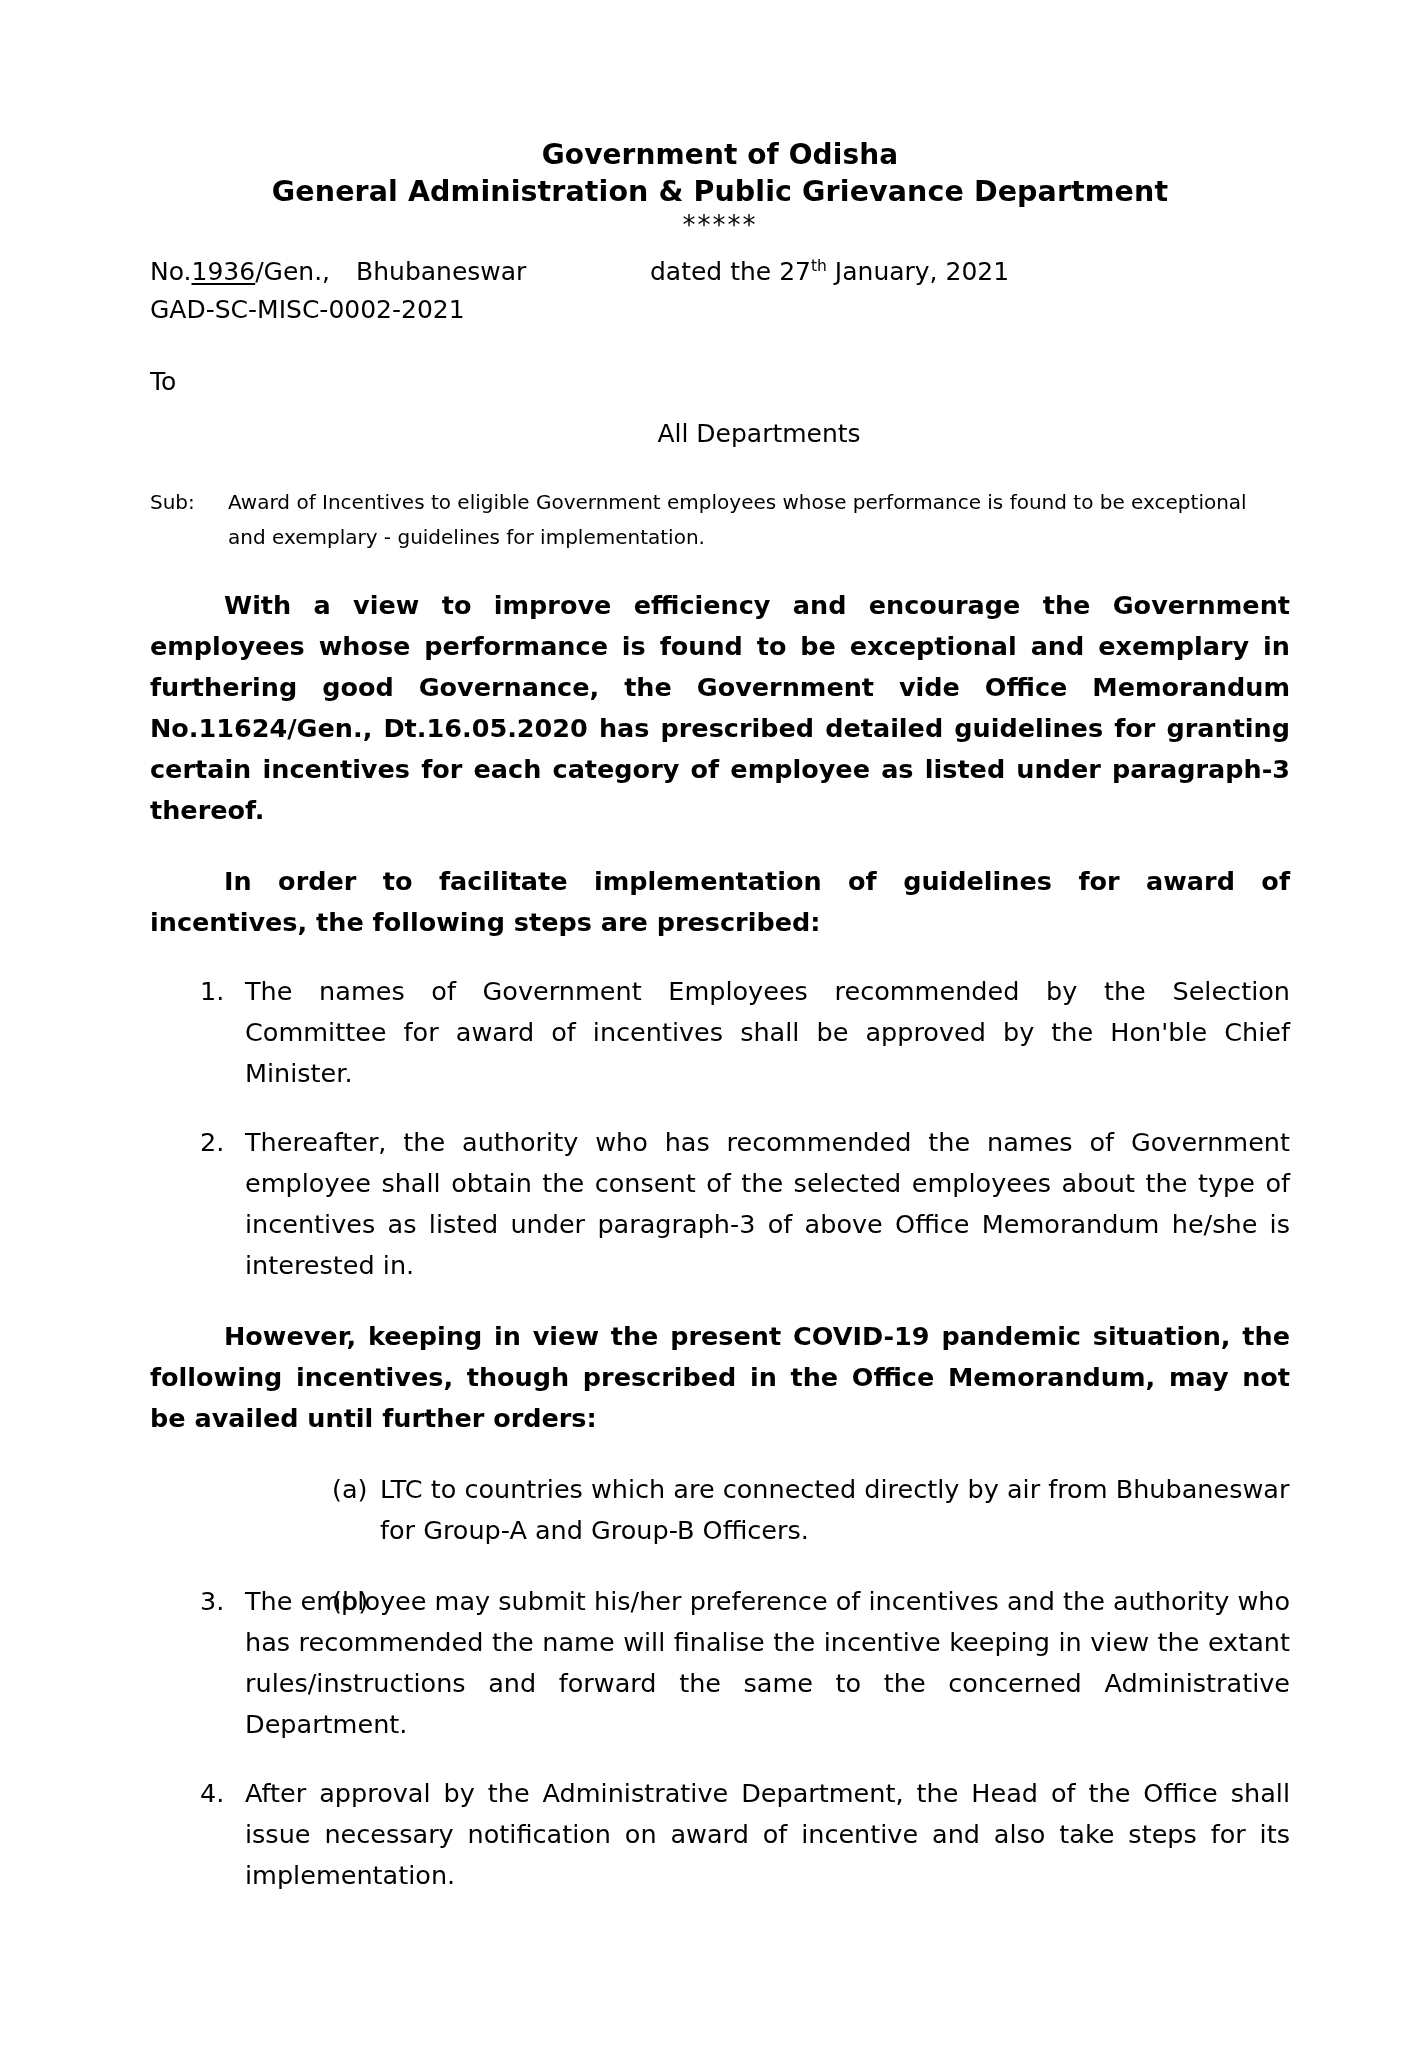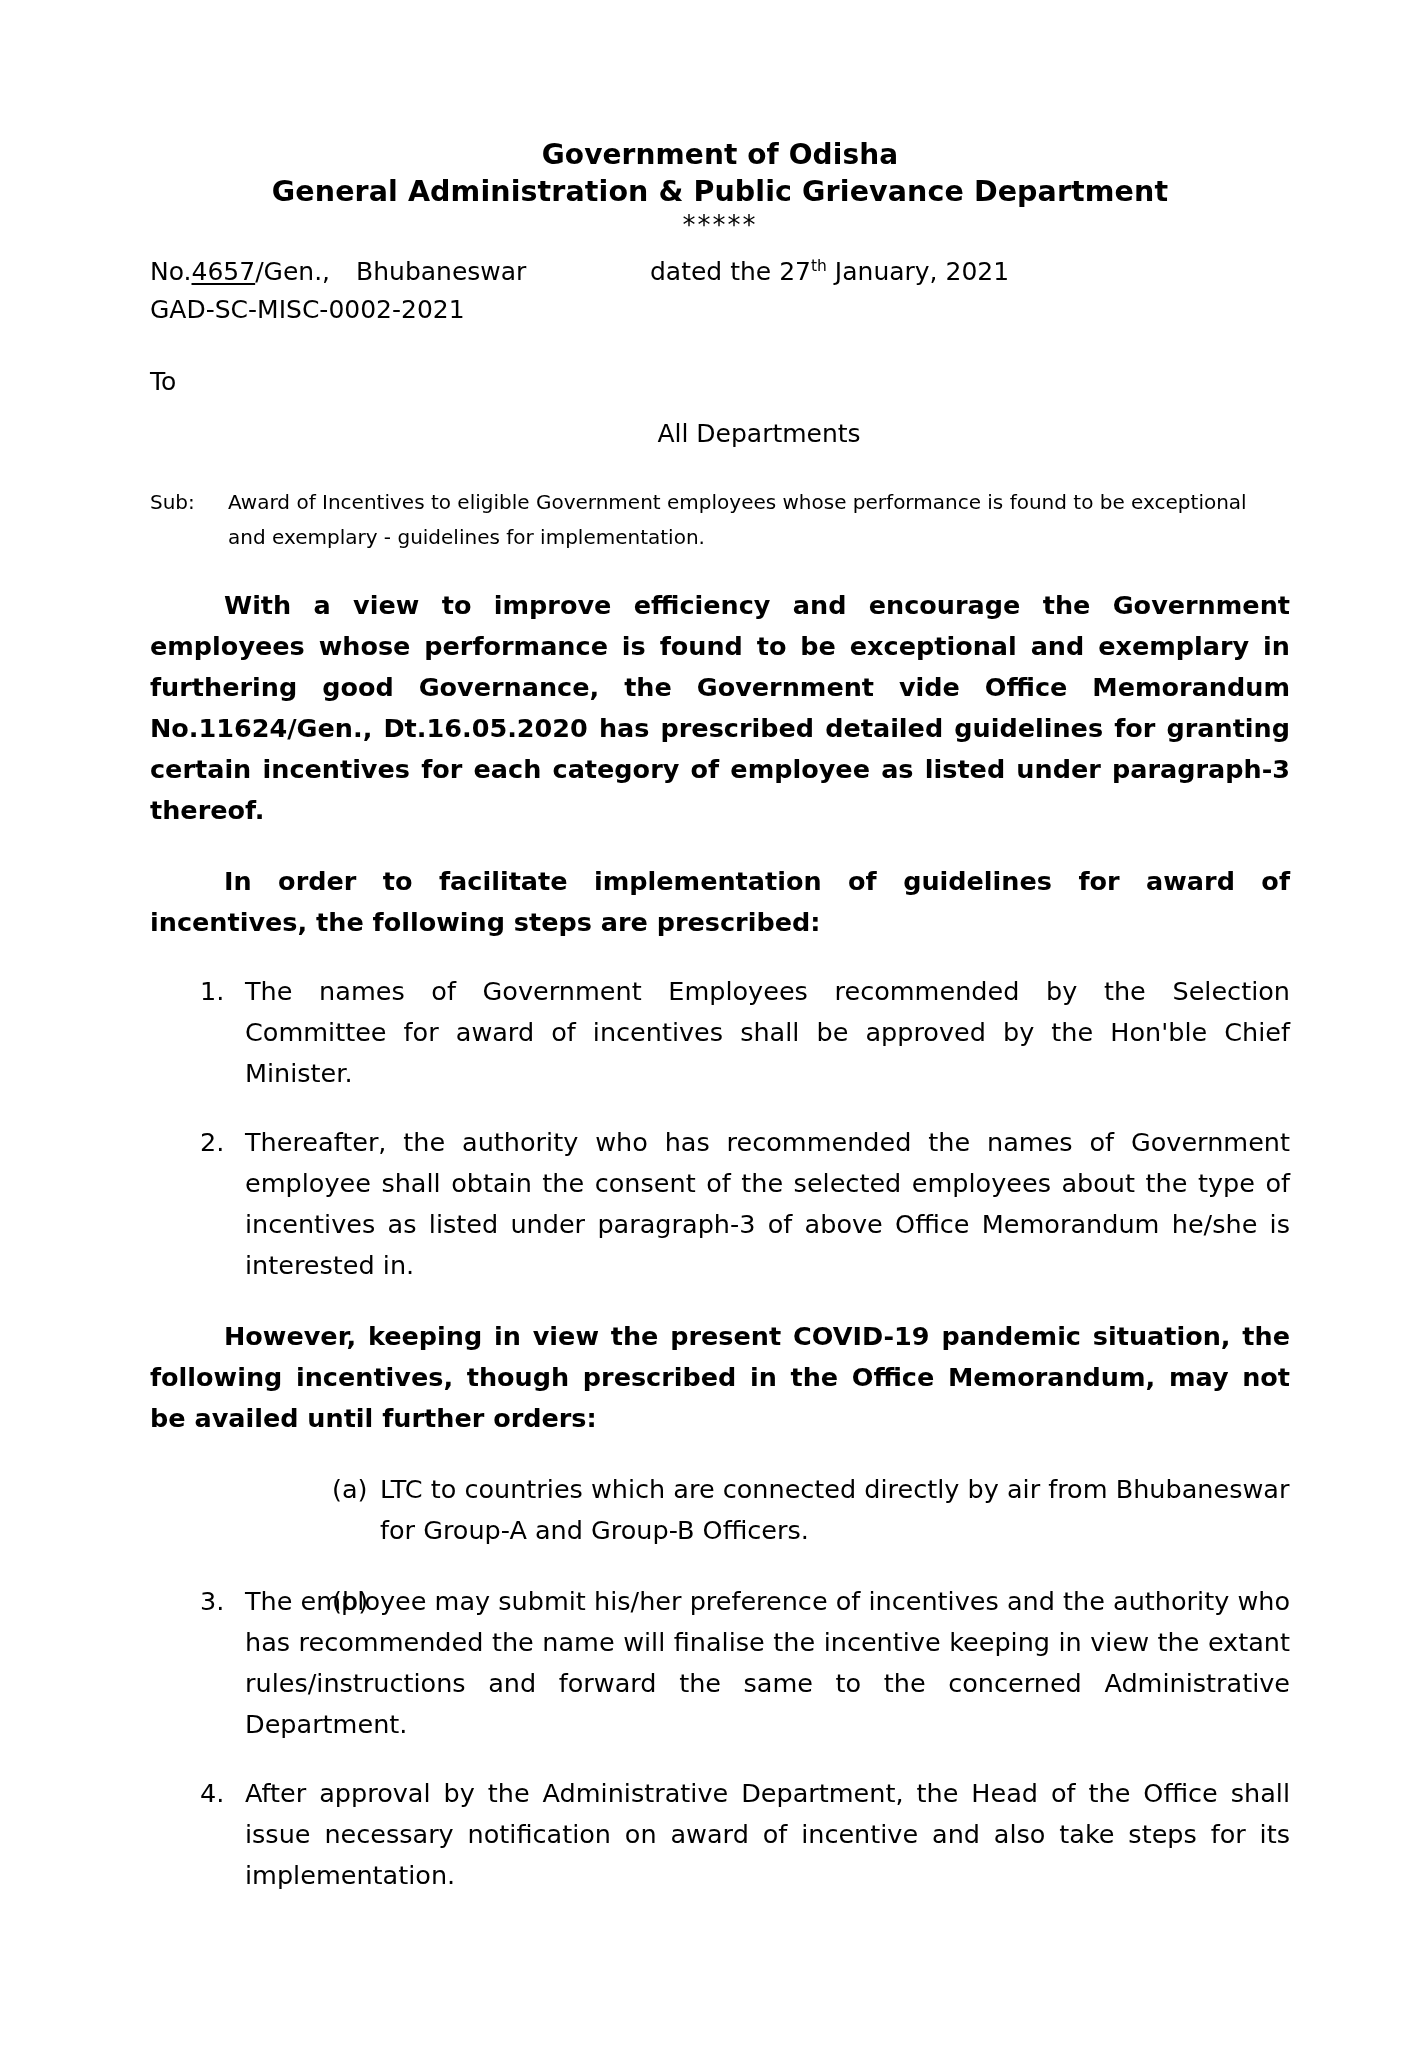--- a/index.html
+++ b/index.html
@@ -176,21 +176,21 @@
   <div class="sheet">
 
     <div class="doc-header">
       <div class="org-line-1">Government of Odisha</div>
       <div class="org-line-2">General Administration &amp; Public Grievance Department</div>
       <div class="star-rule">*****</div>
     </div>
 
     <div class="ref-block">
       <div class="ref-row-1">
-        <span class="ref-no-label">No.</span><span class="ref-no-value">4657</span><span class="ref-gen">/Gen.,</span><span class="ref-place">Bhubaneswar</span>
+        <span class="ref-no-label">No.</span><span class="ref-no-value">1936</span><span class="ref-gen">/Gen.,</span><span class="ref-place">Bhubaneswar</span>
         <span class="ref-date"><span>dated the 27</span><sup>th</sup><span> January, 2021</span></span>
       </div>
       <span class="ref-file">GAD-SC-MISC-0002-2021</span>
     </div>
 
     <div class="to-label">To</div>
     <div class="addressee">All Departments</div>
 
     <div class="subject-row">
       <div class="subject-label">Sub:</div>

